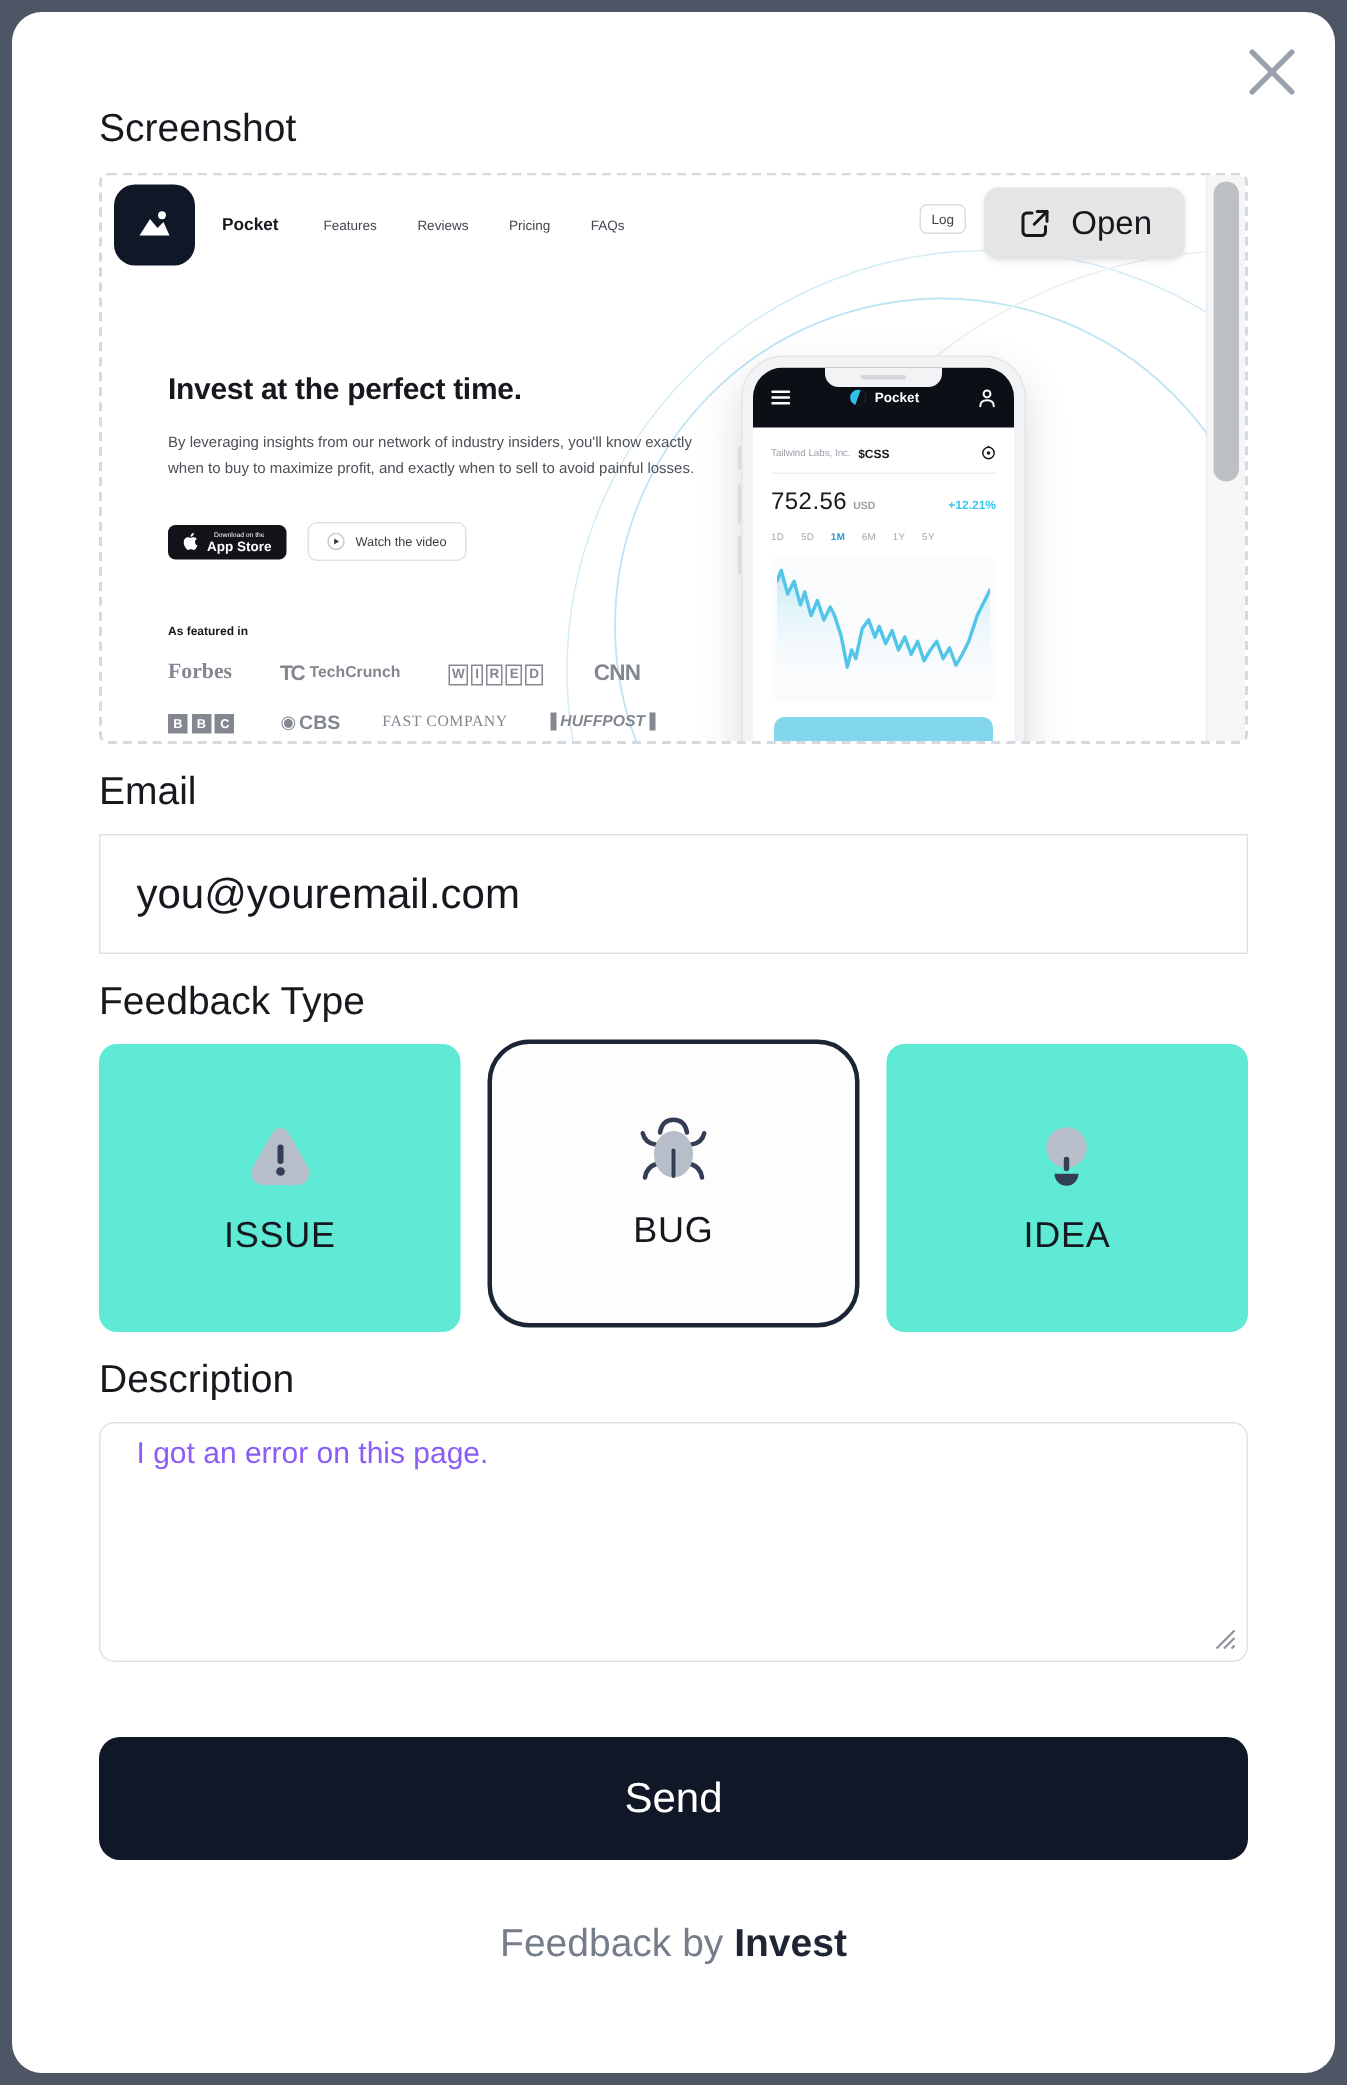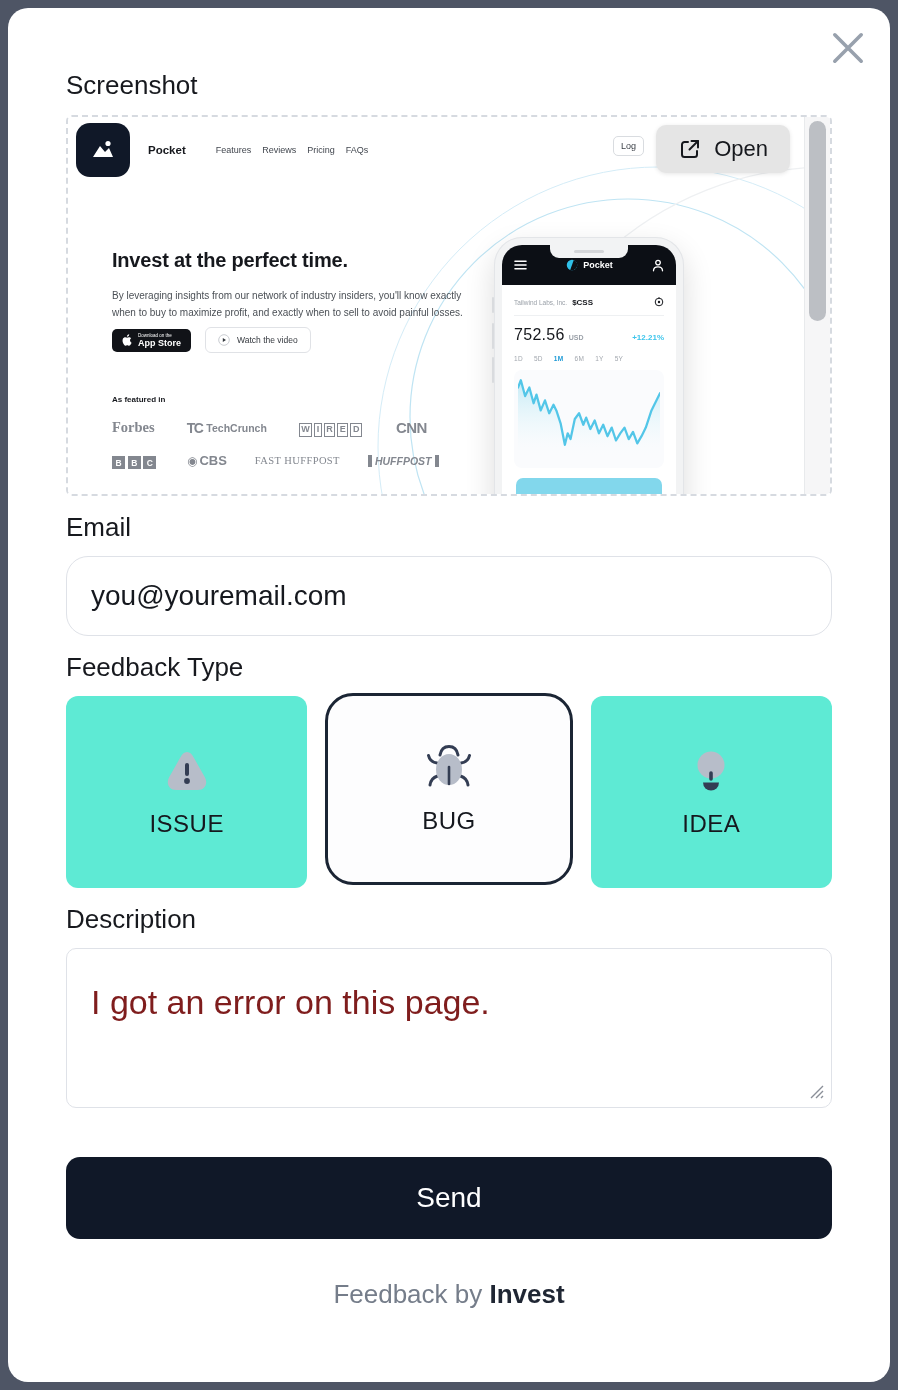--- a/index.html
+++ b/index.html
@@ -19,33 +19,33 @@
   .preview { position:relative; height:381px; border:2px dashed #d6dae0; border-radius:6px;
              background:#fff; display:flex; overflow:visible; }
   .landing { flex:1; position:relative; overflow:hidden; border-radius:4px 0 0 4px; background:#fff; }
 
   .arcs { position:absolute; inset:0; width:100%; height:100%; pointer-events:none; }
 
   .l-nav { position:relative; display:flex; align-items:center; padding:6px 0 0 8px; z-index:2; }
   .l-logo { width:54px; height:54px; background:#101828; border-radius:14px;
             display:flex; align-items:center; justify-content:center; }
   .l-brand { margin-left:18px; font-size:11.5px; font-weight:700; color:#16181d; }
-  .l-links { margin-left:30px; display:flex; gap:11px; font-size:9px; color:#42474f; }
+  .l-links { margin-left:30px; display:flex; gap:27px; font-size:9px; color:#42474f; }
   .login-chip { position:absolute; top:19px; right:160px; border:1px solid #d9dce0; background:#fff;
                 border-radius:5px; padding:4px 7px; font-size:9px; color:#3c4148; z-index:1; }
 
   .open-btn { position:absolute; top:8px; right:40px; z-index:6; display:flex; align-items:center; gap:12px;
               background:#e5e5e5; border:none; border-radius:10px; padding:11px 22px;
               font-size:22px; color:#16181d; box-shadow:0 1px 4px rgba(0,0,0,.10); cursor:pointer;
               font-family:inherit; }
 
   .hero { position:relative; padding:72px 0 0 44px; z-index:2; }
   .hero-title { font-size:20px; font-weight:700; color:#16181d; letter-spacing:-.2px; }
   .hero-body { margin-top:15px; width:372px; font-size:10px; line-height:1.72; color:#4b5056; }
-  .hero-btns { margin-top:6px; display:flex; gap:14px; align-items:center; }
+  .hero-btns { margin-top:27px; display:flex; gap:14px; align-items:center;text-align:center; }
   .appstore { display:flex; align-items:center; gap:6px; background:#111318; color:#fff;
               border-radius:5px; padding:4px 10px; }
   .appstore .small { font-size:4.5px; display:block; }
   .appstore .big { font-size:9px; font-weight:700; display:block; }
   .watch { display:flex; align-items:center; gap:7px; border:1px solid #e0e2e6; border-radius:6px;
            background:#fff; padding:6px 12px; font-size:8.5px; color:#35393f; }
 
   .featured { margin-top:42px; padding-left:44px; position:relative; z-index:2; }
   .featured-label { font-size:8px; font-weight:700; color:#16181d; }
   .press-row { display:flex; align-items:center; gap:32px; margin-top:14px; color:#83878f; }
@@ -95,33 +95,33 @@
   .chart-card svg { width:100%; height:100%; }
   .p-cta { margin:10px 2px 0; height:22px; background:#82d7ec; border-radius:7px; }
 
   .scrolltrack { width:26px; background:#f6f6f7; border-left:1px solid #e8eaec;
                  border-radius:0 4px 4px 0; position:relative; }
   .scrollthumb { position:absolute; top:4px; right:4px; width:17px; height:200px;
                  background:#bcbfc4; border-radius:9px; }
 
   
   .field-label { font-size:26px; color:#17191e; margin-top:16px; margin-bottom:13px; }
-  .text-input { width:100%; height:80px; border:1px solid #dfe2e8; border-radius:22px;
+  .text-input { width:100%; height:80px; border:1px solid #dfe2e8; border-radius:0;
                 font-size:28px; color:#15181e; padding:0 24px; font-family:inherit; outline:none; }
 
   .types-row { display:flex; gap:18px; }
   .type-card { flex:1; height:192px; background:#5eead4; border:none; border-radius:12px;
                display:flex; flex-direction:column; align-items:center; justify-content:center;
                gap:16px; cursor:pointer; font-family:inherit; }
   .type-card.selected { background:#fdfdfe; border:3px solid #1b2534; border-radius:28px; margin:-3px 0; }
   .type-label { font-size:24px; color:#15181e; letter-spacing:.5px; }
 
   .textarea-wrap { position:relative; }
   .desc-input { width:100%; height:160px; border:1px solid #dfe2e8; border-radius:10px;
-                font-size:34px; color:#7f1d1d; padding:30px 24px; font-family:inherit;
+                font-size:20px; color:#8b5cf6; padding:6px 24px; font-family:inherit;
                 resize:none; outline:none; line-height:1.4; }
   .resize-handle { position:absolute; right:7px; bottom:12px; }
 
   .send-btn { margin-top:45px; width:100%; height:82px; background:#101828; color:#fff;
               font-size:28px; border:none; border-radius:14px; cursor:pointer; font-family:inherit; }
 
   .footer { margin-top:40px; text-align:center; font-size:26px; color:#757d8a; }
   .footer b { font-weight:700; color:#1f2633; cursor:pointer; }
 </style>
 </head>
@@ -210,21 +210,21 @@
           <span class="cnn">CNN</span>
         </div>
         <div class="press-row press-row2">
           <span class="bbc">
             <span>B</span><span>B</span><span>C</span>
           </span>
           <span class="cbswrap">
             <span class="cbs-eye">◉</span>
             <span>CBS</span>
           </span>
-          <span class="fastco">FAST HUFFPOST</span>
+          <span class="fastco">FAST COMPANY</span>
           <span class="huff">HUFFPOST</span>
         </div>
       </div>
 
       <div class="phone">
         <div class="phone-frame">
           <span class="side-btn sb1"></span>
             <span class="side-btn sb2"></span>
             <span class="side-btn sb3"></span>
           <div class="screen">

